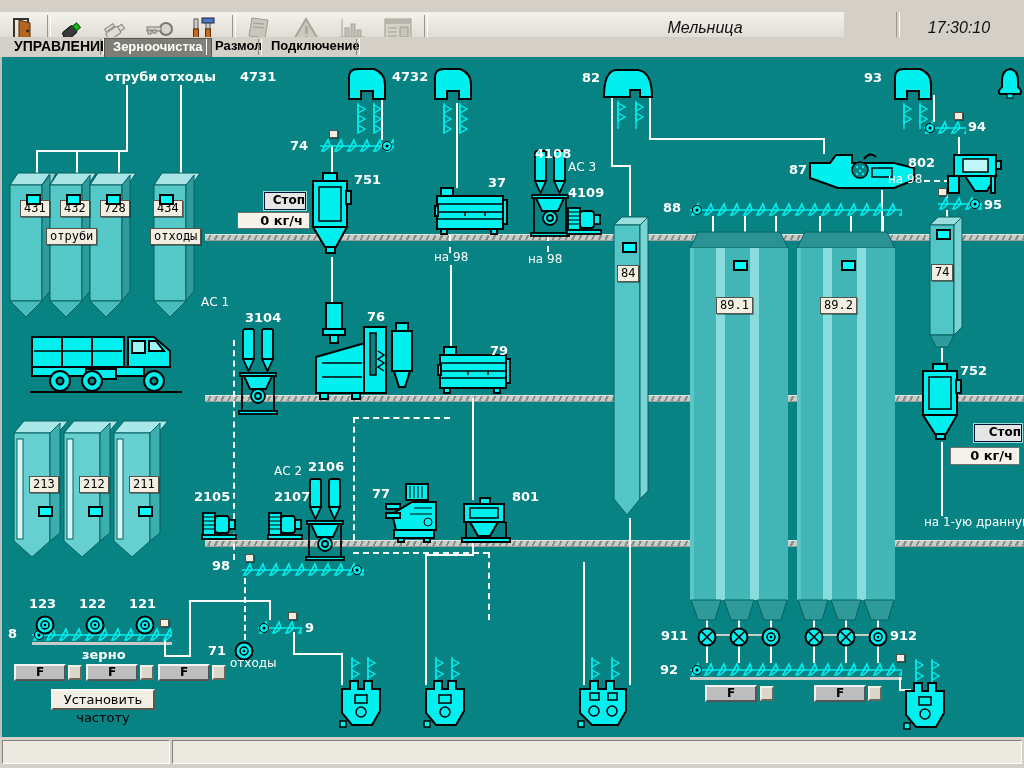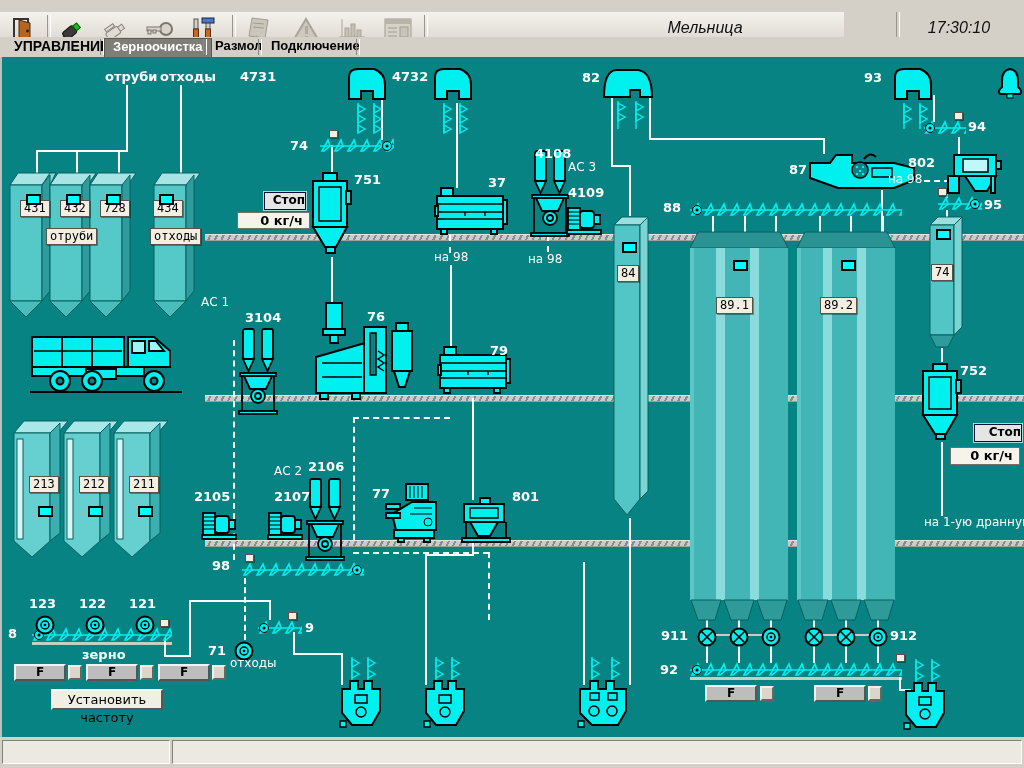--- a/index.html
+++ b/index.html
@@ -764,21 +764,21 @@
   <div class="btn-stop" style="left:262px;top:135px;width:40px;height:16px">Стоп</div>
   <div class="disp" style="left:235px;top:155px;width:73px;height:17px">0 кг/ч</div>
   <div class="btn-stop" style="left:972px;top:367px;width:46px;height:16px">Стоп</div>
   <div class="disp" style="left:948px;top:390px;width:70px;height:18px">0 кг/ч</div>
   <div class="fbtn" style="left:12px;top:607px;width:52px;height:17px">F</div>
   <div class="fsq" style="left:66px;top:608px;width:14px;height:15px"></div>
   <div class="fbtn" style="left:84px;top:607px;width:52px;height:17px">F</div>
   <div class="fsq" style="left:138px;top:608px;width:14px;height:15px"></div>
   <div class="fbtn" style="left:156px;top:607px;width:52px;height:17px">F</div>
   <div class="fsq" style="left:210px;top:608px;width:14px;height:15px"></div>
-  <div class="bigbtn" style="left:49px;top:632px;width:112px;height:21px">Установить частоту</div>
+  <div class="bigbtn" style="left:49px;top:632px;width:104px;height:21px">Установить частоту</div>
   <div class="fbtn" style="left:703px;top:628px;width:52px;height:17px">F</div>
   <div class="fsq" style="left:758px;top:629px;width:14px;height:15px"></div>
   <div class="fbtn" style="left:812px;top:628px;width:52px;height:17px">F</div>
   <div class="fsq" style="left:866px;top:629px;width:14px;height:15px"></div>
 
   <div class="wlbl" style="left:103px;top:12px">отруби</div>
   <div class="wlbl" style="left:158px;top:12px">отходы</div>
   <div class="wlbl" style="left:238px;top:12px">4731</div>
   <div class="wlbl" style="left:390px;top:12px">4732</div>
   <div class="wlbl" style="left:580px;top:13px">82</div>

